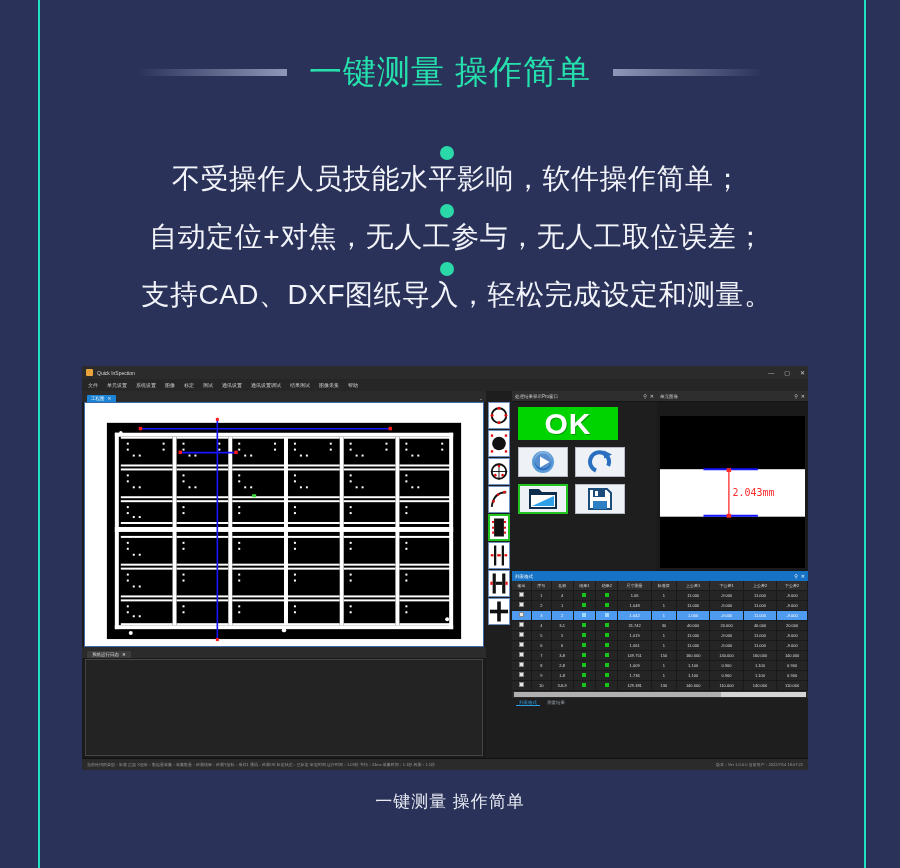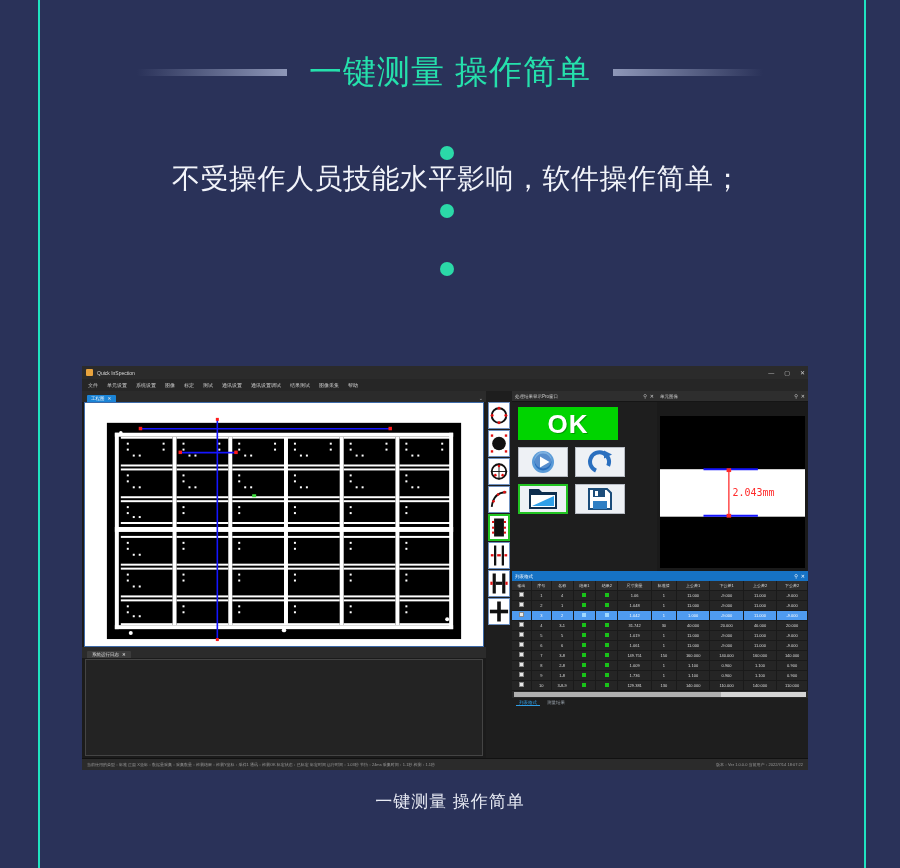--- a/index.html
+++ b/index.html
@@ -162,21 +162,21 @@
   .panel-hdr-btn { color: #cfcfcf; font-size: 5px; line-height: 1; }
 
   .ctrl-panel { width: 145px; display: flex; flex-direction: column; background: #1e1e1e; }
   .ctrl-inner { flex: 1; padding: 5px 6px; }
   .ok-box {
     width: 100px; height: 33px; background: #00d400;
     display: flex; align-items: center; justify-content: center;
     margin-bottom: 7px;
   }
   .ok-text {
-    color: #ffffff; font-size: 26px; font-weight: bold;
+    color: #ffffff; font-size: 30px; font-weight: bold;
     letter-spacing: 1px; line-height: 1;
     text-shadow: 1px 1px 0 #009c00;
   }
   .btn-grid { display: flex; flex-wrap: wrap; gap: 7px; width: 107px; }
   .icon-btn {
     width: 50px; height: 30px; background: #eef1f5;
     border: 1px solid #b7bcc4;
     display: flex; align-items: center; justify-content: center;
   }
   .icon-btn.hl { border: 2px solid #22c422; }
@@ -255,23 +255,25 @@
     <div class="deco-line deco-right"></div>
   </div>
 
   <div class="bullets">
     <div class="bullet-row">
       <div class="bullet-dot"></div>
       <div class="bullet-text">不受操作人员技能水平影响，软件操作简单；</div>
     </div>
     <div class="bullet-row">
       <div class="bullet-dot"></div>
+      <div class="bullet-text">自动定位+对焦，无人工参与，无人工取位误差；</div>
     </div>
     <div class="bullet-row">
       <div class="bullet-dot"></div>
+      <div class="bullet-text">支持CAD、DXF图纸导入，轻松完成设定和测量。</div>
     </div>
   </div>
 
   <div class="app">
 
     <div class="app-titlebar">
       <div class="app-logo"></div>
       <div class="app-title">Quick InSpection</div>
       <div class="win-btns">
         <span class="win-btn">—</span>

